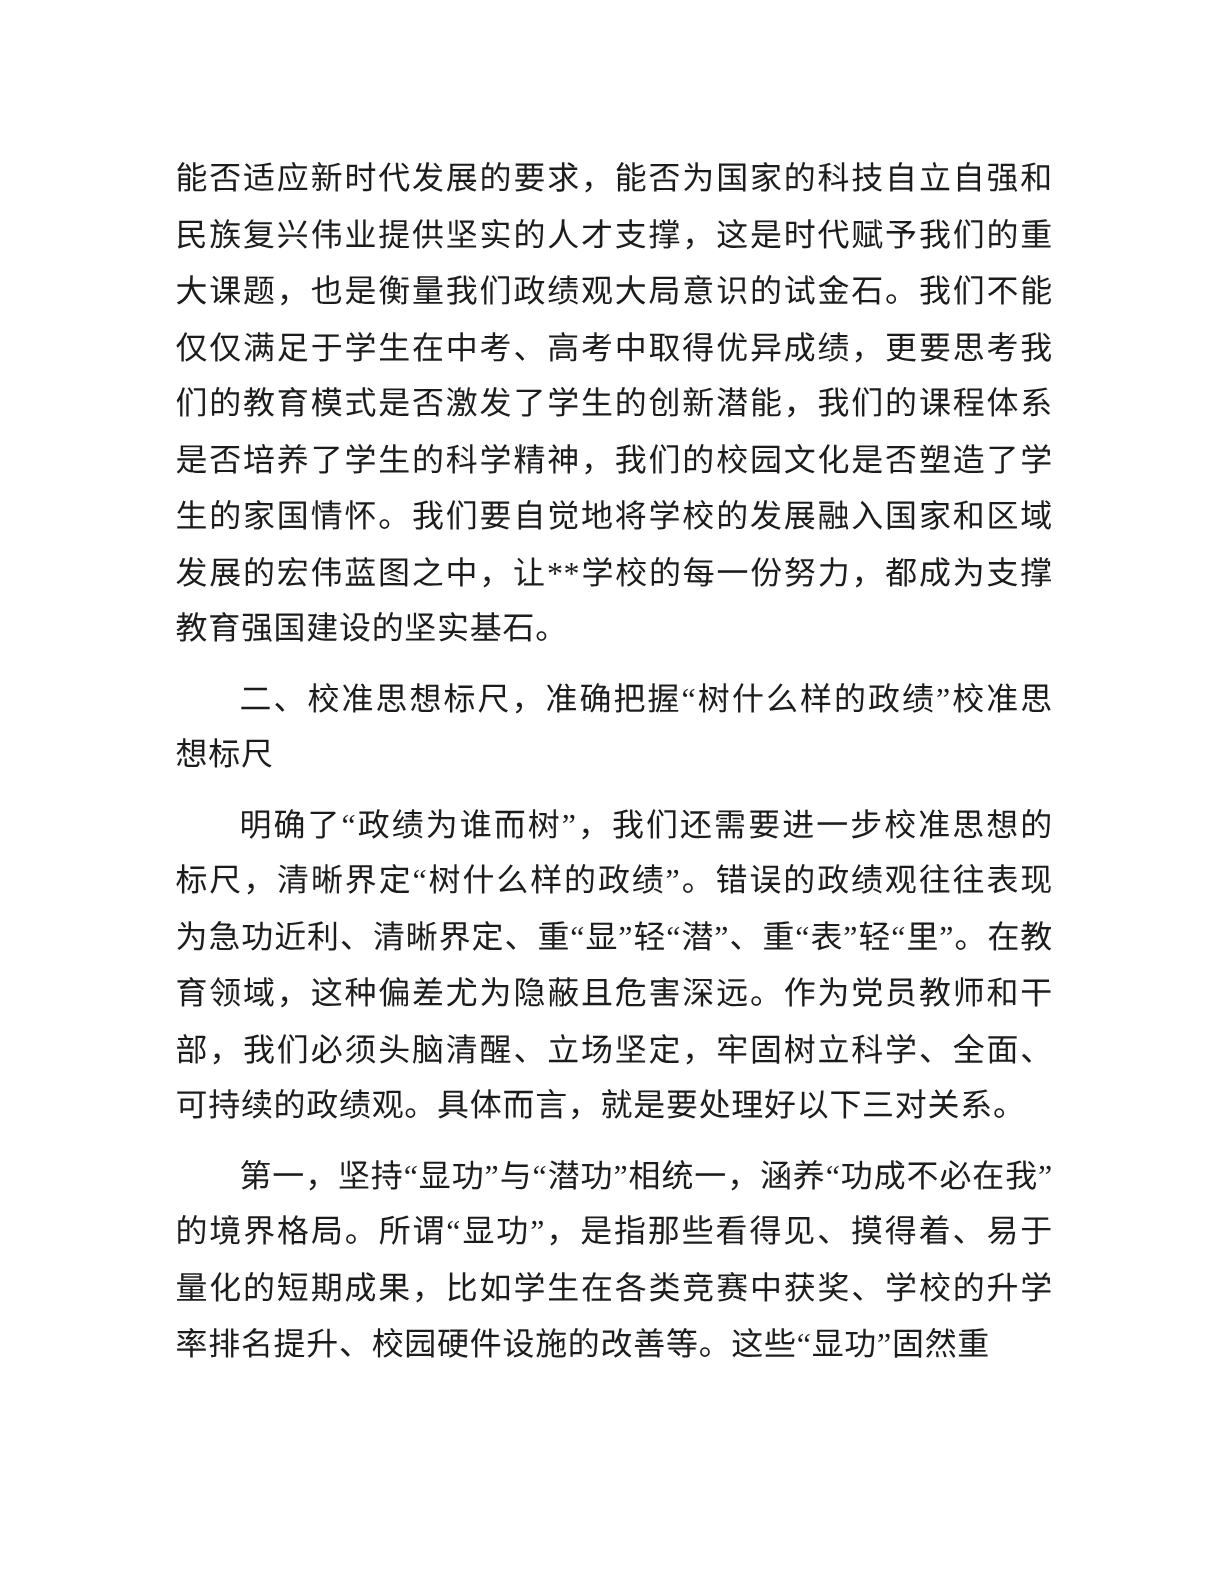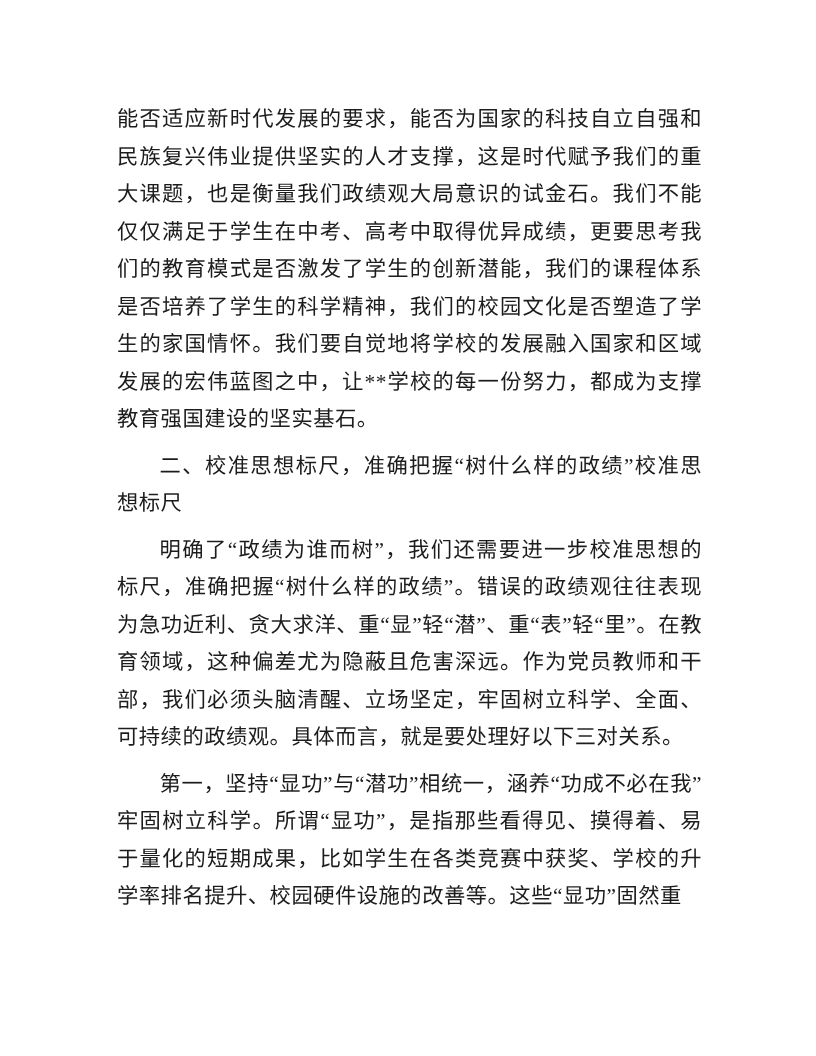--- a/index.html
+++ b/index.html
@@ -40,16 +40,16 @@
     font-weight: 400;
   }
 </style>
 </head>
 <body>
 
 <div class="page">
   <div class="content">
     <p class="body-text">能否适应新时代发展的要求，能否为国家的科技自立自强和民族复兴伟业提供坚实的人才支撑，这是时代赋予我们的重大课题，也是衡量我们政绩观大局意识的试金石。我们不能仅仅满足于学生在中考、高考中取得优异成绩，更要思考我们的教育模式是否激发了学生的创新潜能，我们的课程体系是否培养了学生的科学精神，我们的校园文化是否塑造了学生的家国情怀。我们要自觉地将学校的发展融入国家和区域发展的宏伟蓝图之中，让**学校的每一份努力，都成为支撑教育强国建设的坚实基石。</p>
     <p class="heading indent">二、校准思想标尺，准确把握“树什么样的政绩”校准思想标尺</p>
-    <p class="body-text indent">明确了“政绩为谁而树”，我们还需要进一步校准思想的标尺，准确把握“树什么样的政绩”。错误的政绩观往往表现为急功近利、贪大求洋、重“显”轻“潜”、重“表”轻“里”。在教育领域，这种偏差尤为隐蔽且危害深远。作为党员教师和干部，我们必须头脑清醒、立场坚定，牢固树立科学、全面、可持续的政绩观。具体而言，就是要处理好以下三对关系。</p>
-    <p class="body-text indent">第一，坚持“显功”与“潜功”相统一，涵养“功成不必在我”牢固树立科学。所谓“显功”，是指那些看得见、摸得着、易于量化的短期成果，比如学生在各类竞赛中获奖、学校的升学率排名提升、校园硬件设施的改善等。这些“显功”固然重</p>
+    <p class="body-text indent">明确了“政绩为谁而树”，我们还需要进一步校准思想的标尺，清晰界定“树什么样的政绩”。错误的政绩观往往表现为急功近利、清晰界定、重“显”轻“潜”、重“表”轻“里”。在教育领域，这种偏差尤为隐蔽且危害深远。作为党员教师和干部，我们必须头脑清醒、立场坚定，牢固树立科学、全面、可持续的政绩观。具体而言，就是要处理好以下三对关系。</p>
+    <p class="body-text indent">第一，坚持“显功”与“潜功”相统一，涵养“功成不必在我”的境界格局。所谓“显功”，是指那些看得见、摸得着、易于量化的短期成果，比如学生在各类竞赛中获奖、学校的升学率排名提升、校园硬件设施的改善等。这些“显功”固然重</p>
   </div>
 </div>
 
 </body></html>

